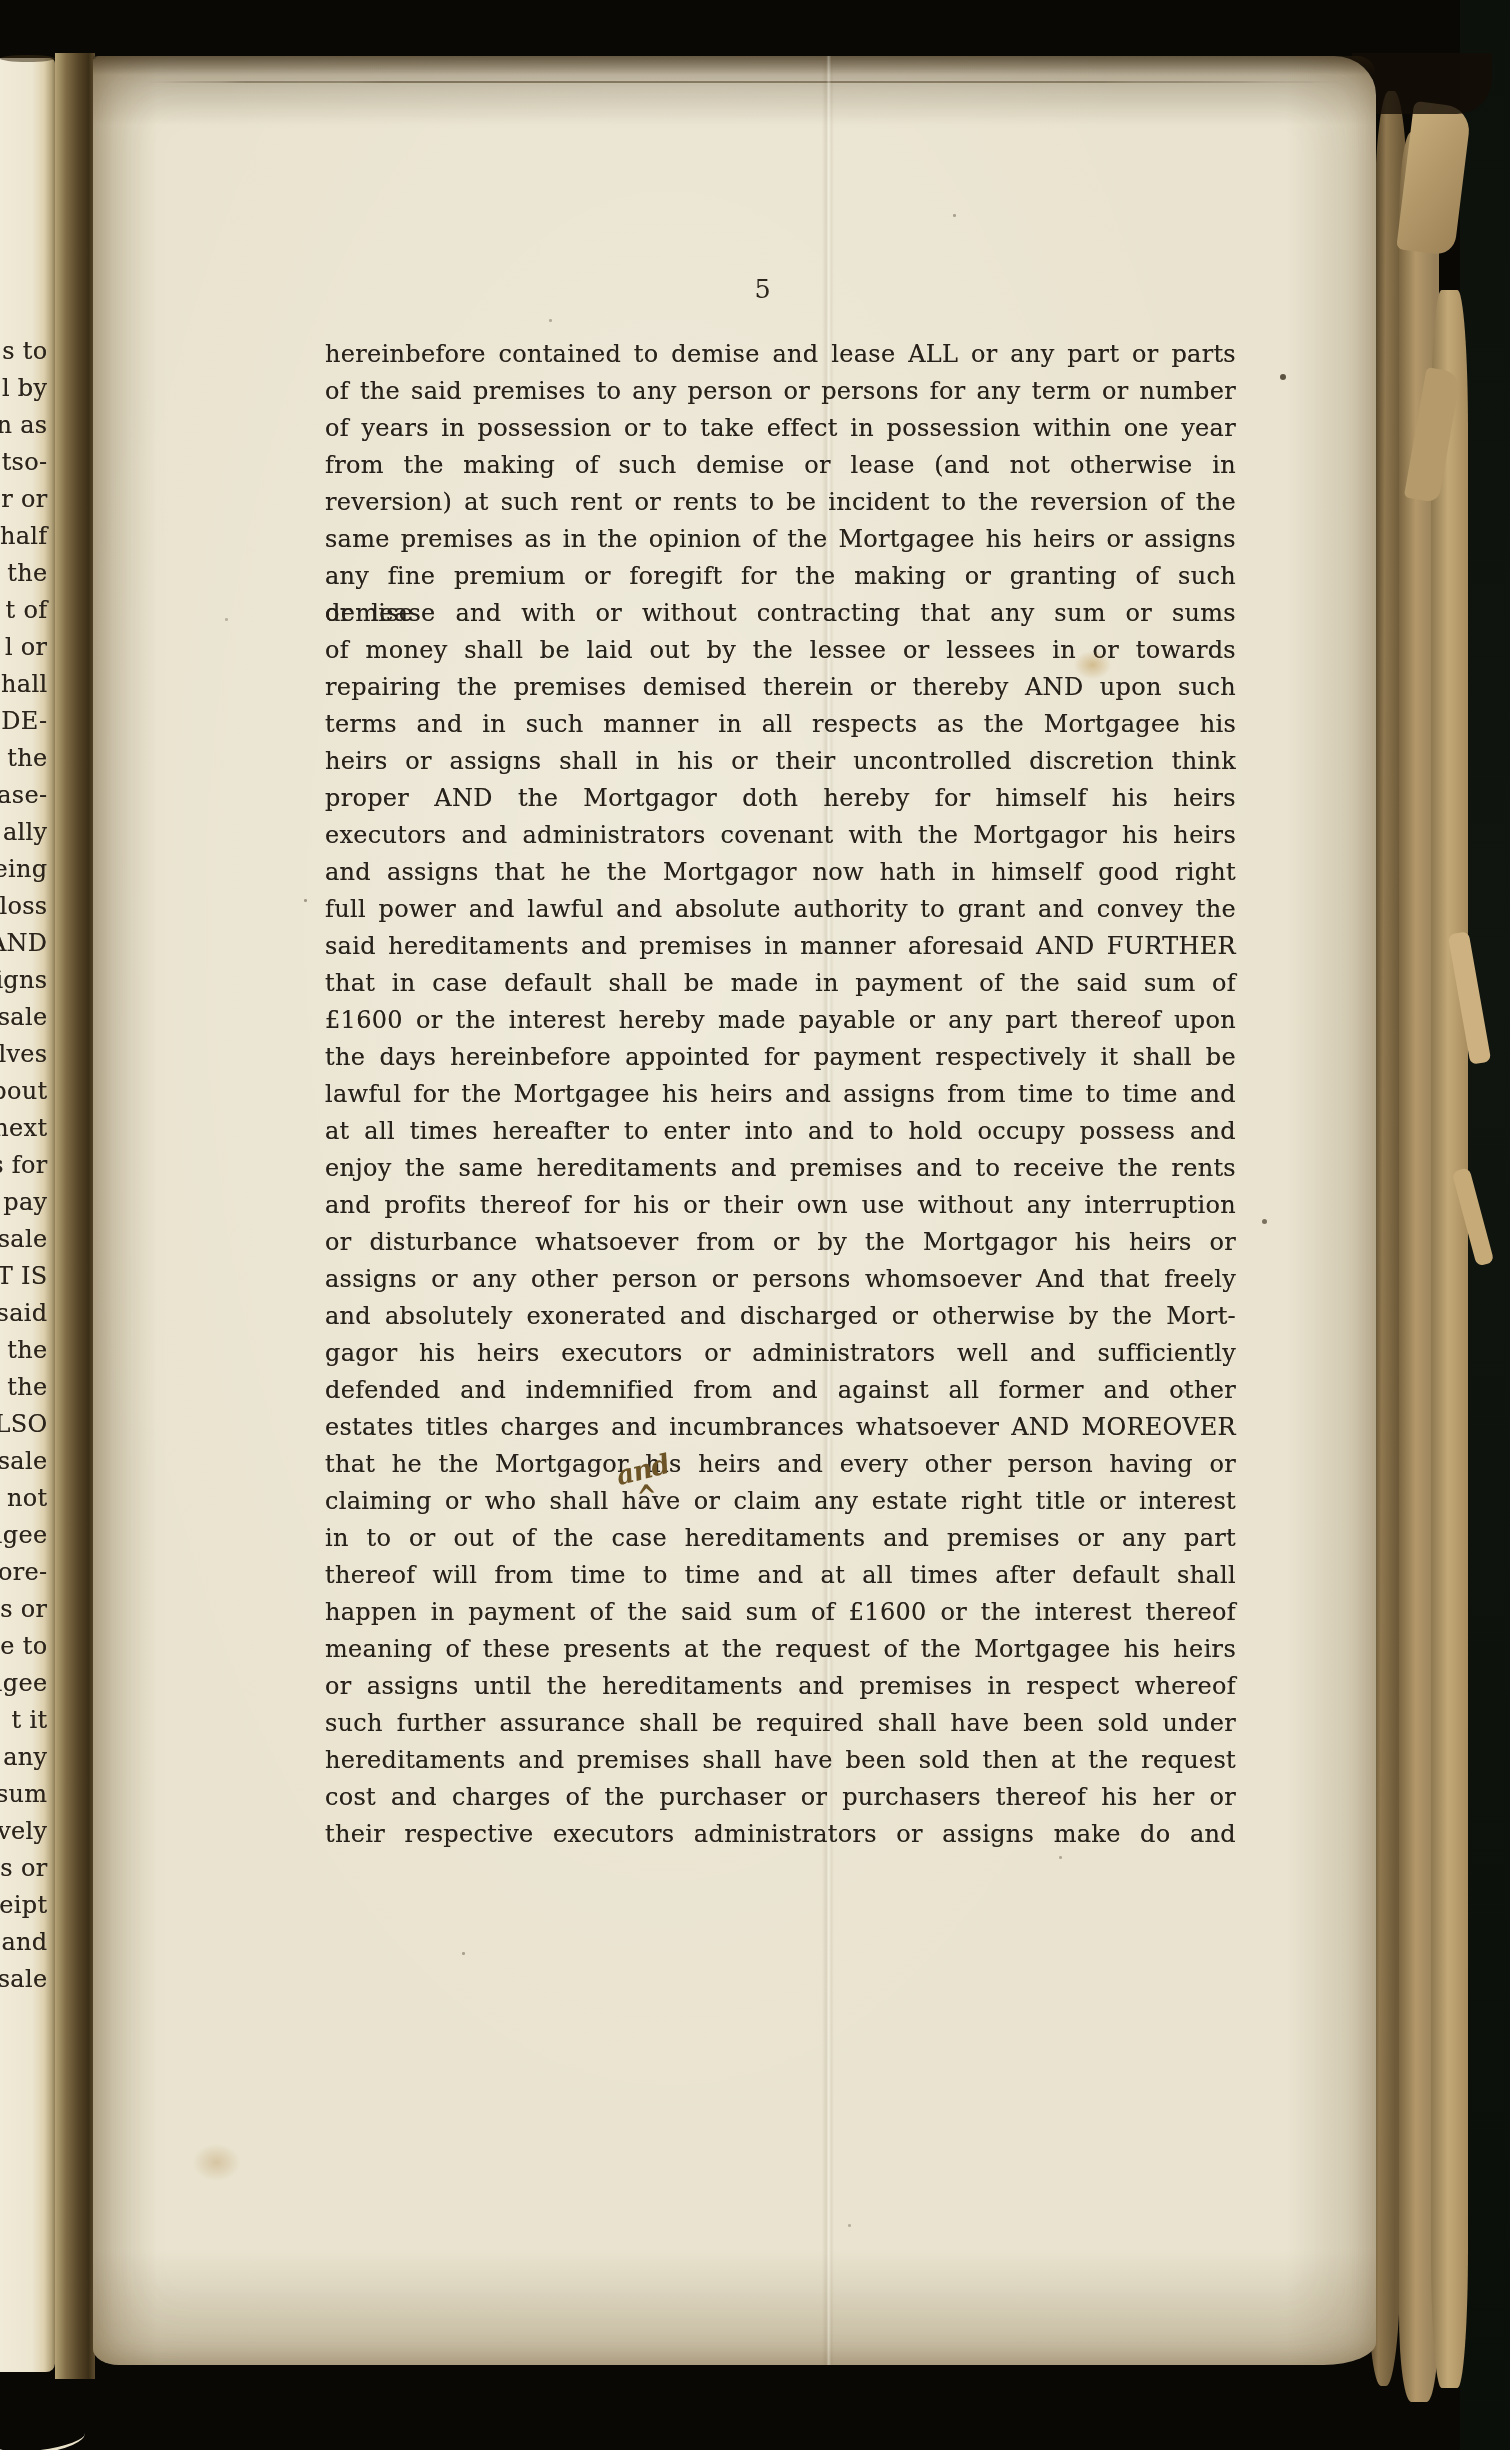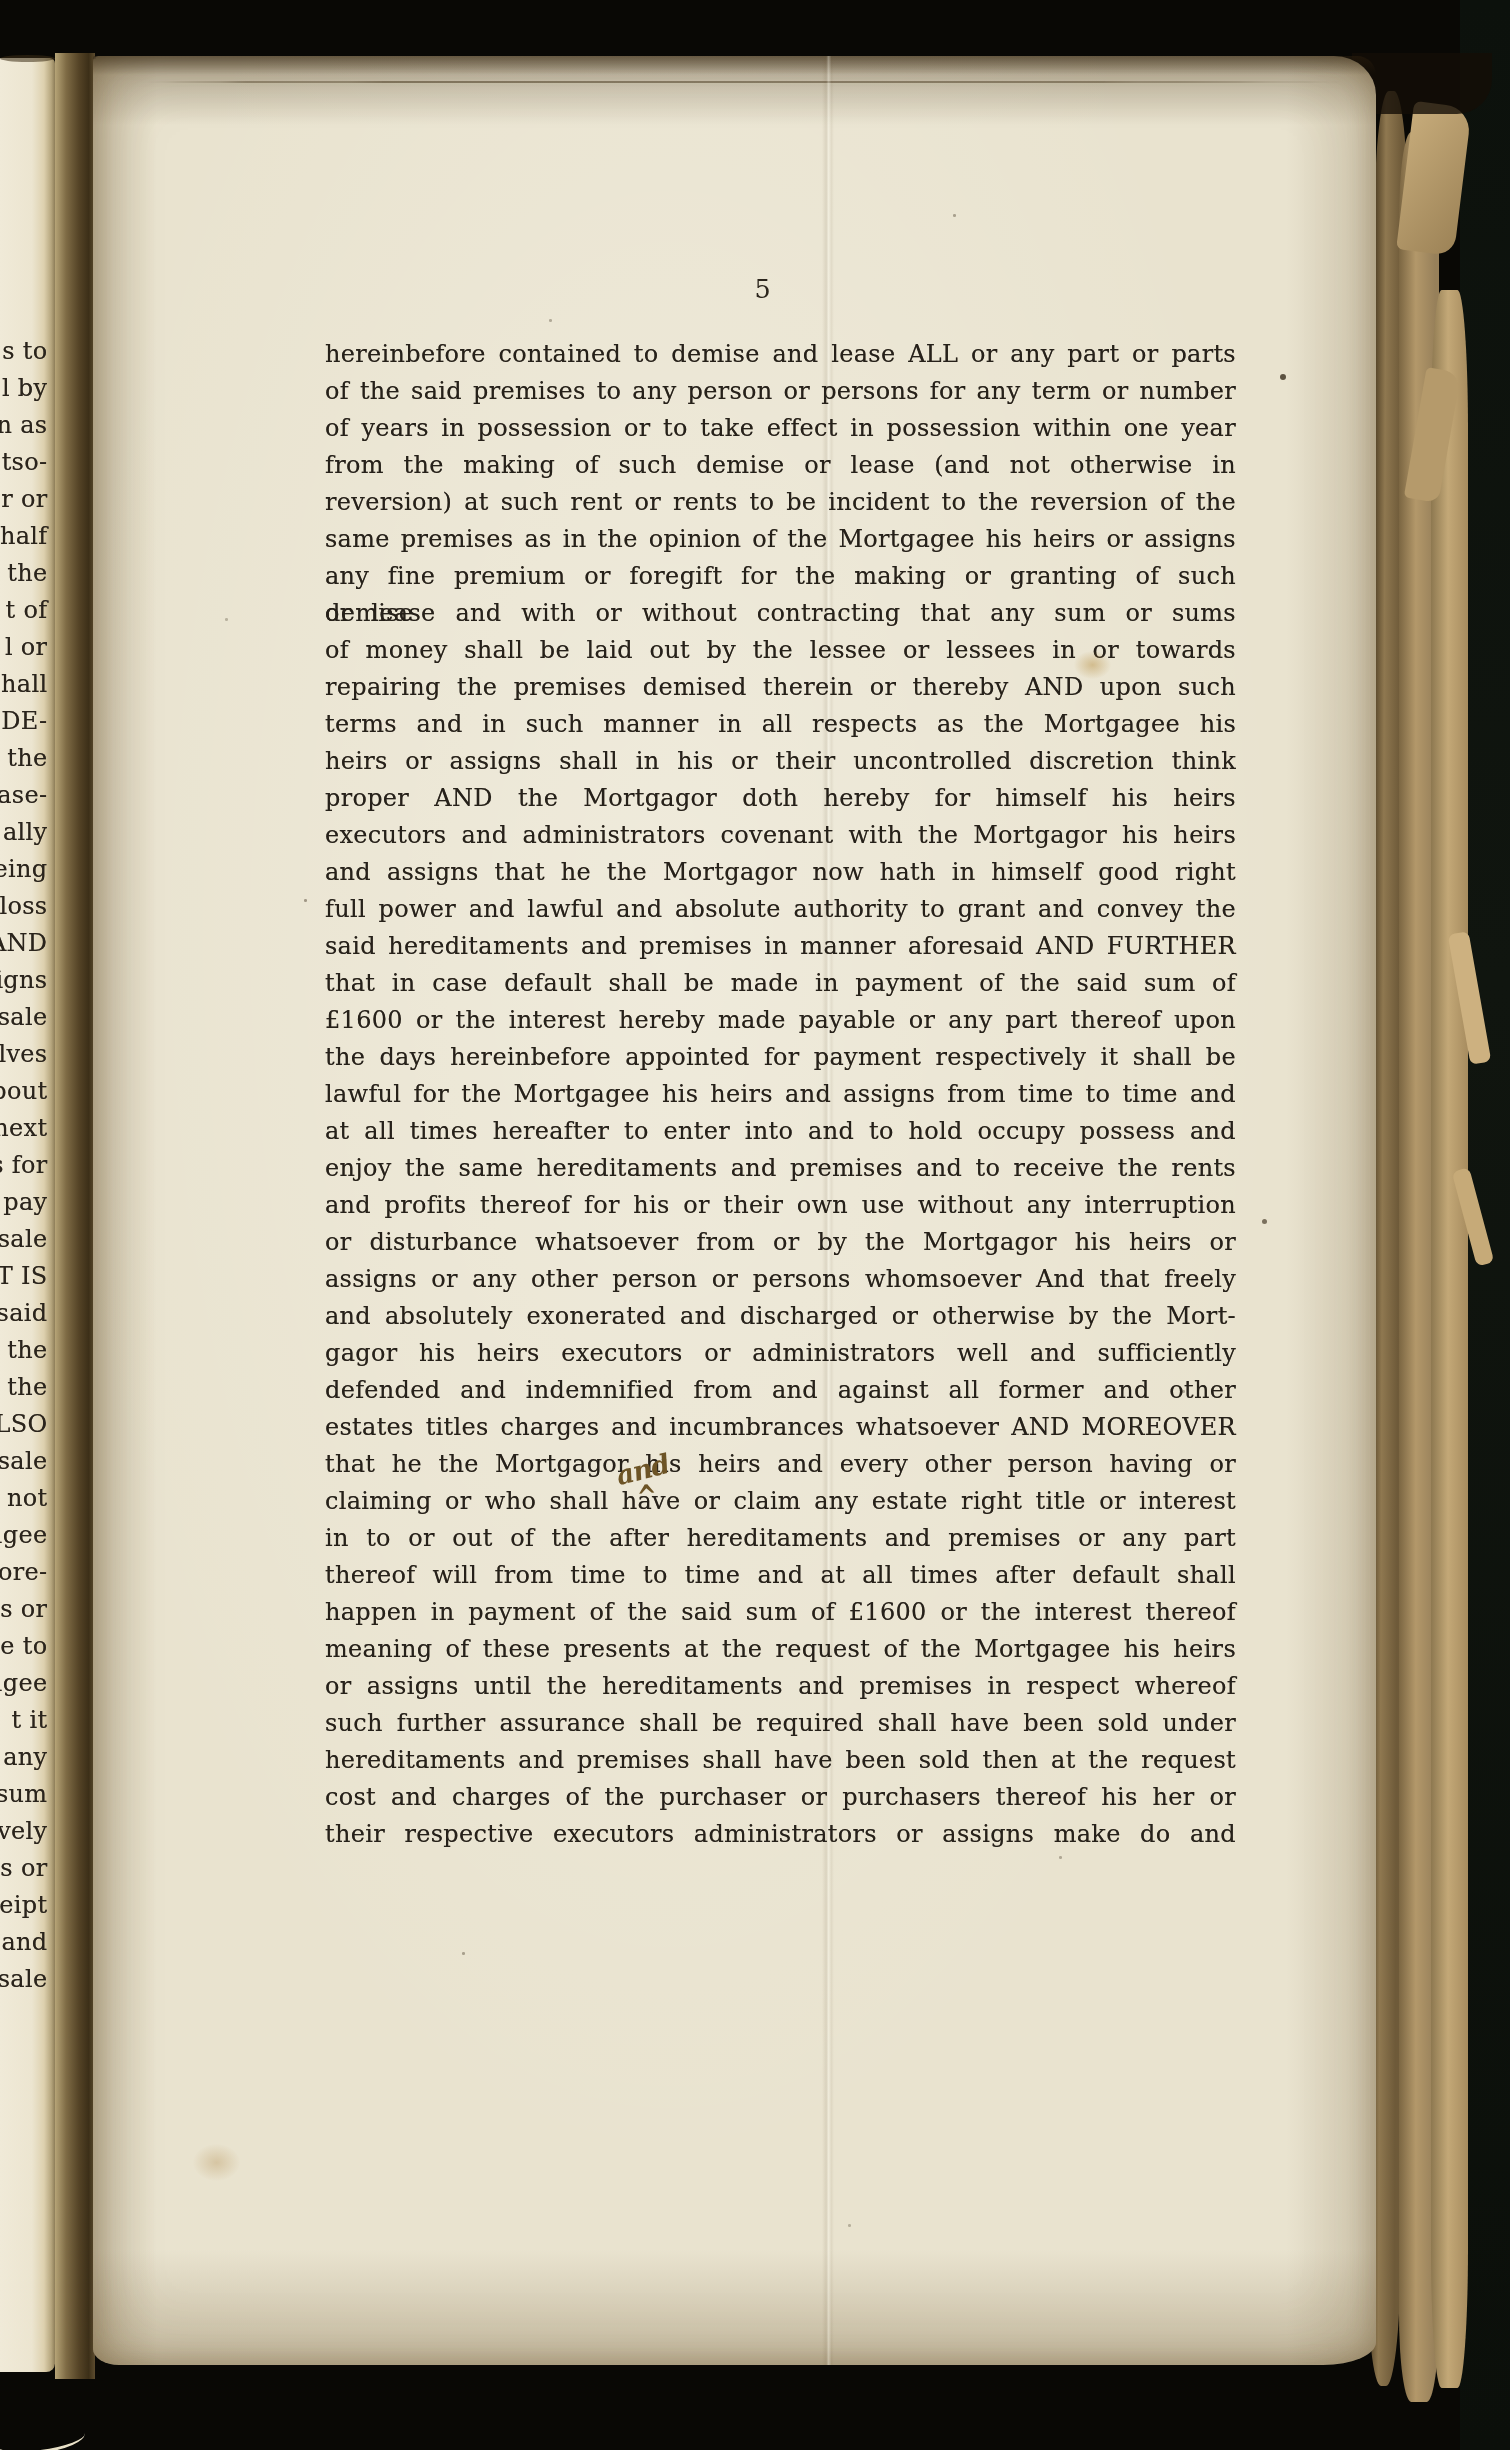--- a/index.html
+++ b/index.html
@@ -278,21 +278,21 @@
         <div class="tline"><span>enjoy the same hereditaments and premises and to receive the rents</span></div>
         <div class="tline"><span>and profits thereof for his or their own use without any interruption</span></div>
         <div class="tline"><span>or disturbance whatsoever from or by the Mortgagor his heirs or</span></div>
         <div class="tline"><span>assigns or any other person or persons whomsoever And that freely</span></div>
         <div class="tline"><span>and absolutely exonerated and discharged or otherwise by the Mort-</span></div>
         <div class="tline"><span>gagor his heirs executors or administrators well and sufficiently</span></div>
         <div class="tline"><span>defended and indemnified from and against all former and other</span></div>
         <div class="tline"><span>estates titles charges and incumbrances whatsoever AND MOREOVER</span></div>
         <div class="tline"><span>that he the Mortgagor his heirs and every other person having or</span></div>
         <div class="tline"><span>claiming or who shall have or claim any estate right title or interest</span></div>
-        <div class="tline"><span>in to or out of the after hereditaments and premises or any part</span></div>
+        <div class="tline"><span>in to or out of the case hereditaments and premises or any part</span></div>
         <div class="tline"><span>thereof will from time to time and at all times after default shall</span></div>
         <div class="tline"><span>happen in payment of the said sum of £1600 or the interest thereof</span></div>
         <div class="tline"><span>meaning of these presents at the request of the Mortgagee his heirs</span></div>
         <div class="tline"><span>or assigns until the hereditaments and premises in respect whereof</span></div>
         <div class="tline"><span>such further assurance shall be required shall have been sold under</span></div>
         <div class="tline"><span>hereditaments and premises shall have been sold then at the request</span></div>
         <div class="tline"><span>cost and charges of the purchaser or purchasers thereof his her or</span></div>
         <div class="tline"><span>their respective executors administrators or assigns make do and</span></div>
       </div>
 

